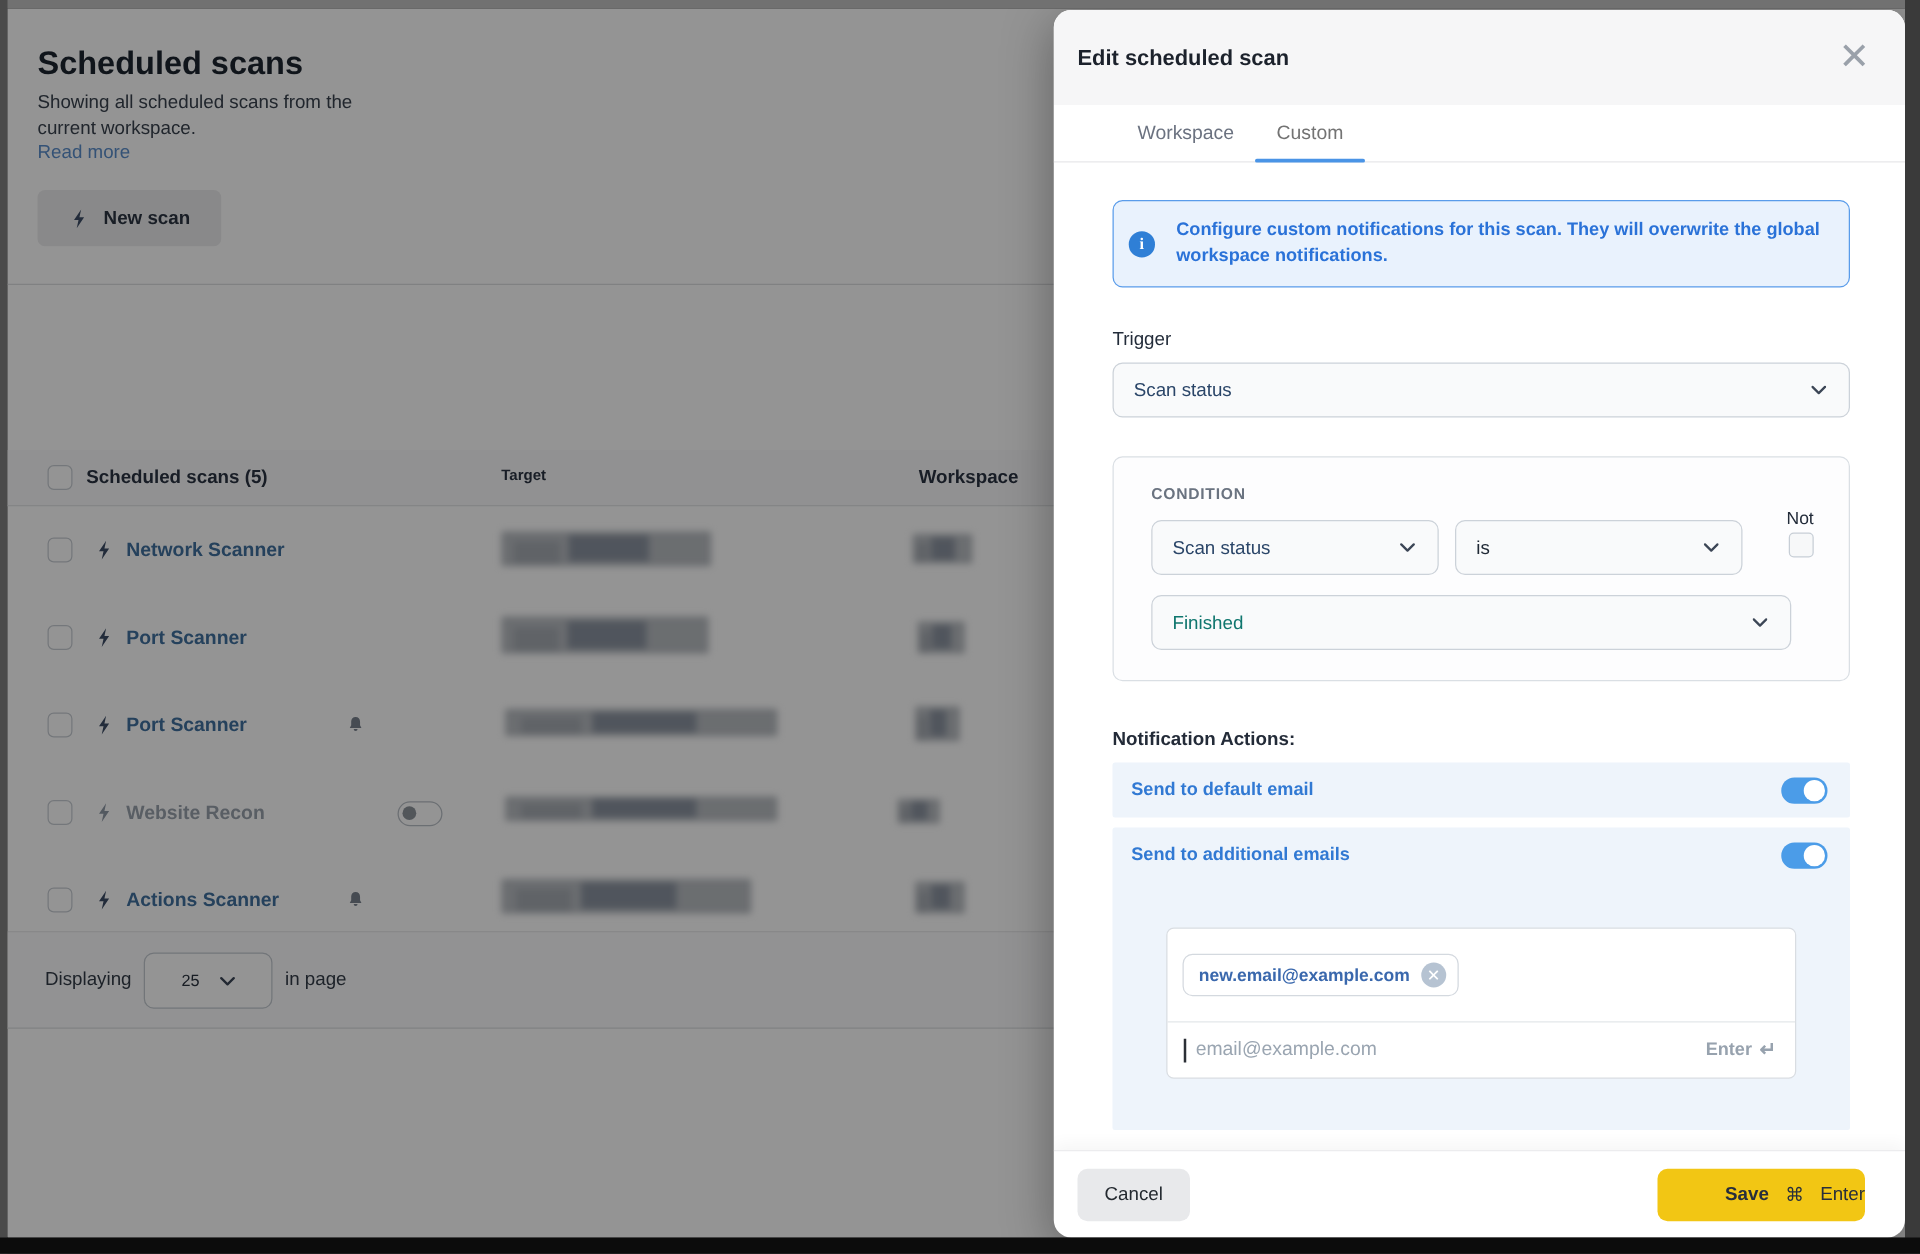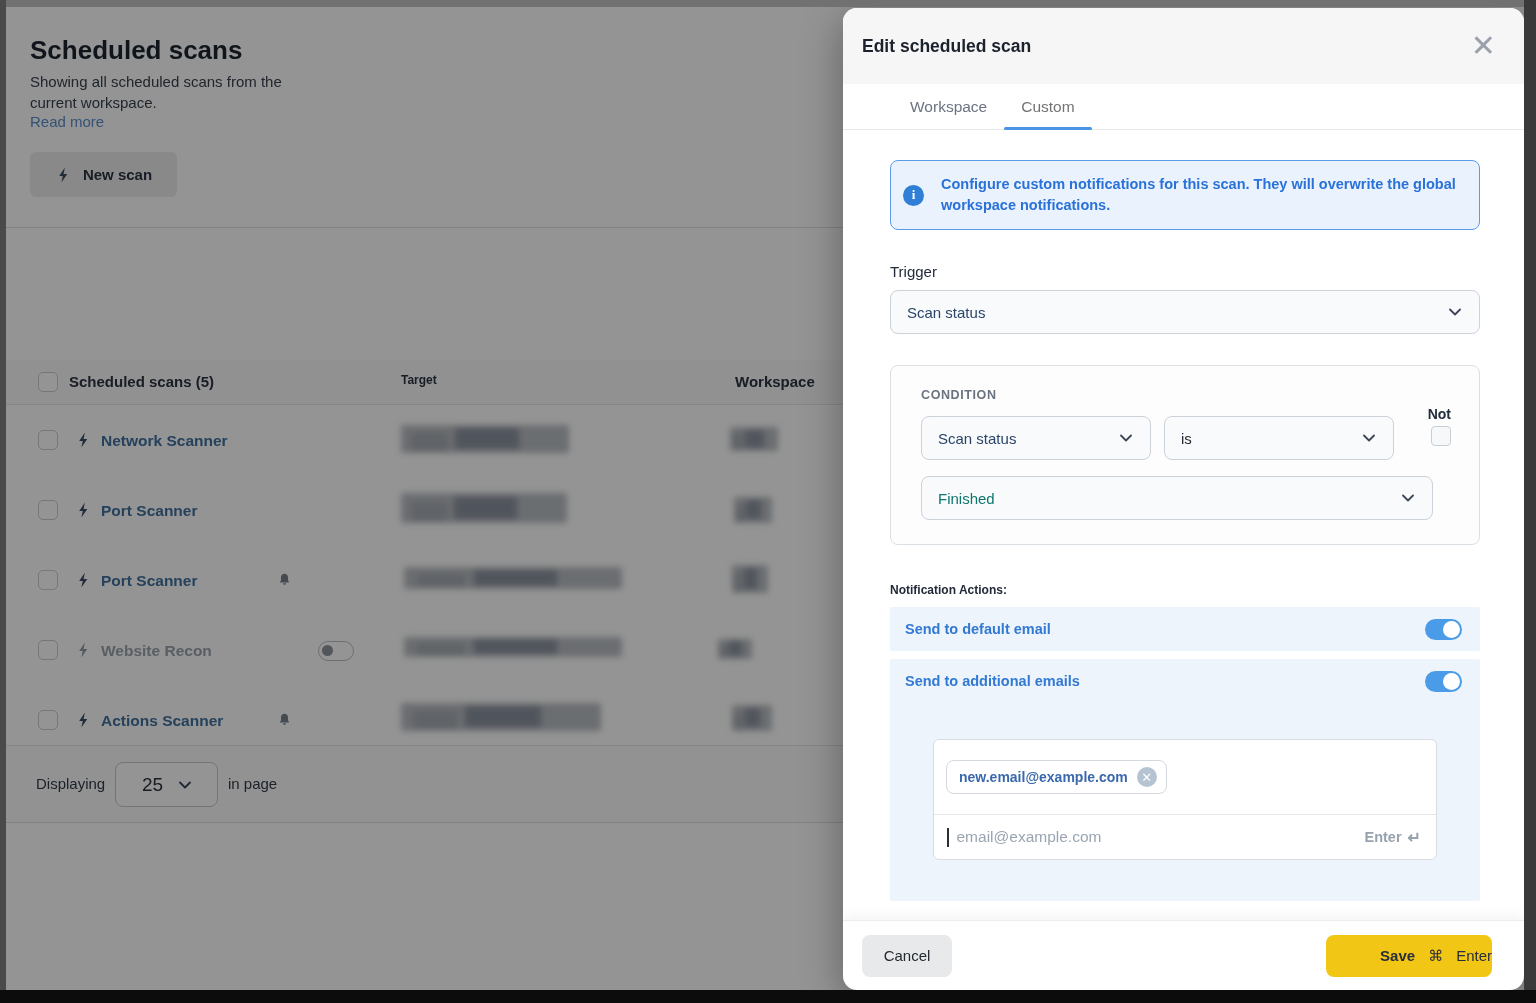--- a/index.html
+++ b/index.html
@@ -53,21 +53,21 @@
   .redact{position:absolute;filter:blur(3px);background:#b9bdc2;border-radius:2px;}
   .redact::after{content:"";position:absolute;left:32%;top:12%;width:38%;height:74%;background:#8b93a0;}
   .redact::before{content:"";position:absolute;left:6%;top:30%;width:22%;height:62%;background:#a6abb2;}
 
   .tbl-bottom{position:absolute;left:0;top:738px;width:100%;height:1px;background:#e3e5e7;}
   .pagination{position:absolute;left:0;top:739px;width:100%;height:77px;background:#fcfcfd;border-bottom:1px solid #dddfe2;}
   .pag-label{position:absolute;top:29px;font-size:15px;color:#333c48;}
   .pag-displaying{left:30px;}
   .pag-inpage{left:222px;}
   .pag-select{position:absolute;left:109px;top:16px;width:103px;height:45px;border:1px solid #c4cad1;border-radius:8px;background:#fff;
-    display:flex;align-items:center;justify-content:center;gap:16px;font-size:19px;color:#2a323e;cursor:pointer;}
+    display:flex;align-items:center;justify-content:center;gap:16px;font-size:13px;color:#2a323e;cursor:pointer;}
   .chev{width:12px;height:8px;color:#3c4656;}
   .chev svg{width:100%;height:100%;display:block;}
 
   
   .modal{position:absolute;left:843px;top:8px;width:681px;height:982px;background:#fff;border-radius:14px;z-index:10;
     box-shadow:0 10px 40px rgba(0,0,0,0.35);display:flex;flex-direction:column;overflow:hidden;}
   .modal-header{height:76px;background:#f6f6f7;display:flex;align-items:center;justify-content:space-between;padding:0 28px 0 19px;flex:0 0 auto;}
   .modal-title{font-size:17.5px;font-weight:bold;color:#1c222c;}
   .modal-close{font-size:30px;line-height:1;color:#9aa1aa;cursor:pointer;font-weight:300;}
   .modal-tabs{height:46px;background:#fff;border-bottom:1px solid #e7e8ea;display:flex;padding-left:50px;flex:0 0 auto;}
@@ -88,26 +88,26 @@
   .trigger-select{margin-top:10px;}
   .trigger-select .sel-value{color:#2a4568;}
 
   .condition-box{margin-top:31px;border:1px solid #dadfe4;border-radius:8px;background:#fdfdfe;padding:22px 28px 28px 30px;height:180px;}
   .cond-heading{font-size:12.5px;font-weight:bold;letter-spacing:0.6px;color:#6a7380;}
   .cond-row{display:flex;margin-top:14px;gap:13px;}
   .cond-select{width:230px;}
   .cond-select .sel-value{color:#2a4568;}
   .op-select .sel-value{color:#212a36;}
   .not-col{margin-left:auto;display:flex;flex-direction:column;align-items:flex-end;gap:4px;margin-top:-10px;}
-  .not-label{font-size:14px;font-weight:bold;color:#232c3a;}
+  .not-label{font-size:14px;font-weight:normal;color:#232c3a;}
   .not-checkbox{width:20px;height:20px;border:1px solid #c7ced6;border-radius:4px;background:#f7f8f9;cursor:pointer;}
   .value-select{margin-top:16px;width:512px;}
   .value-select .sel-value{color:#0f766e;}
 
-  .na-heading{margin-top:38px;font-size:12px;font-weight:bold;color:#232b38;}
+  .na-heading{margin-top:38px;font-size:15px;font-weight:bold;color:#232b38;}
   .action-row{margin-top:10px;height:44px;background:#eef4fb;border-radius:2px;display:flex;align-items:center;
     justify-content:space-between;padding:0 18px 0 15px;}
   .action-label{font-size:14.5px;font-weight:bold;color:#3179d3;}
   .toggle{width:37px;height:21px;border-radius:11px;background:#4b9ce8;position:relative;cursor:pointer;flex:0 0 auto;}
   .toggle::after{content:"";position:absolute;right:2px;top:2px;width:17px;height:17px;border-radius:50%;background:#fff;}
   .emails-panel{margin-top:8px;background:#eef4fb;border-radius:2px;padding-bottom:41px;}
   .emails-panel .action-row{margin-top:0;background:transparent;}
   .email-card{margin:36px 43px 0;background:#fff;border:1px solid #d9dde2;border-radius:6px;}
   .tag-area{padding:20px 12px;border-bottom:1px solid #e4e7ea;}
   .email-tag{display:inline-flex;align-items:center;gap:9px;height:34px;padding:0 9px 0 12px;background:#fff;

